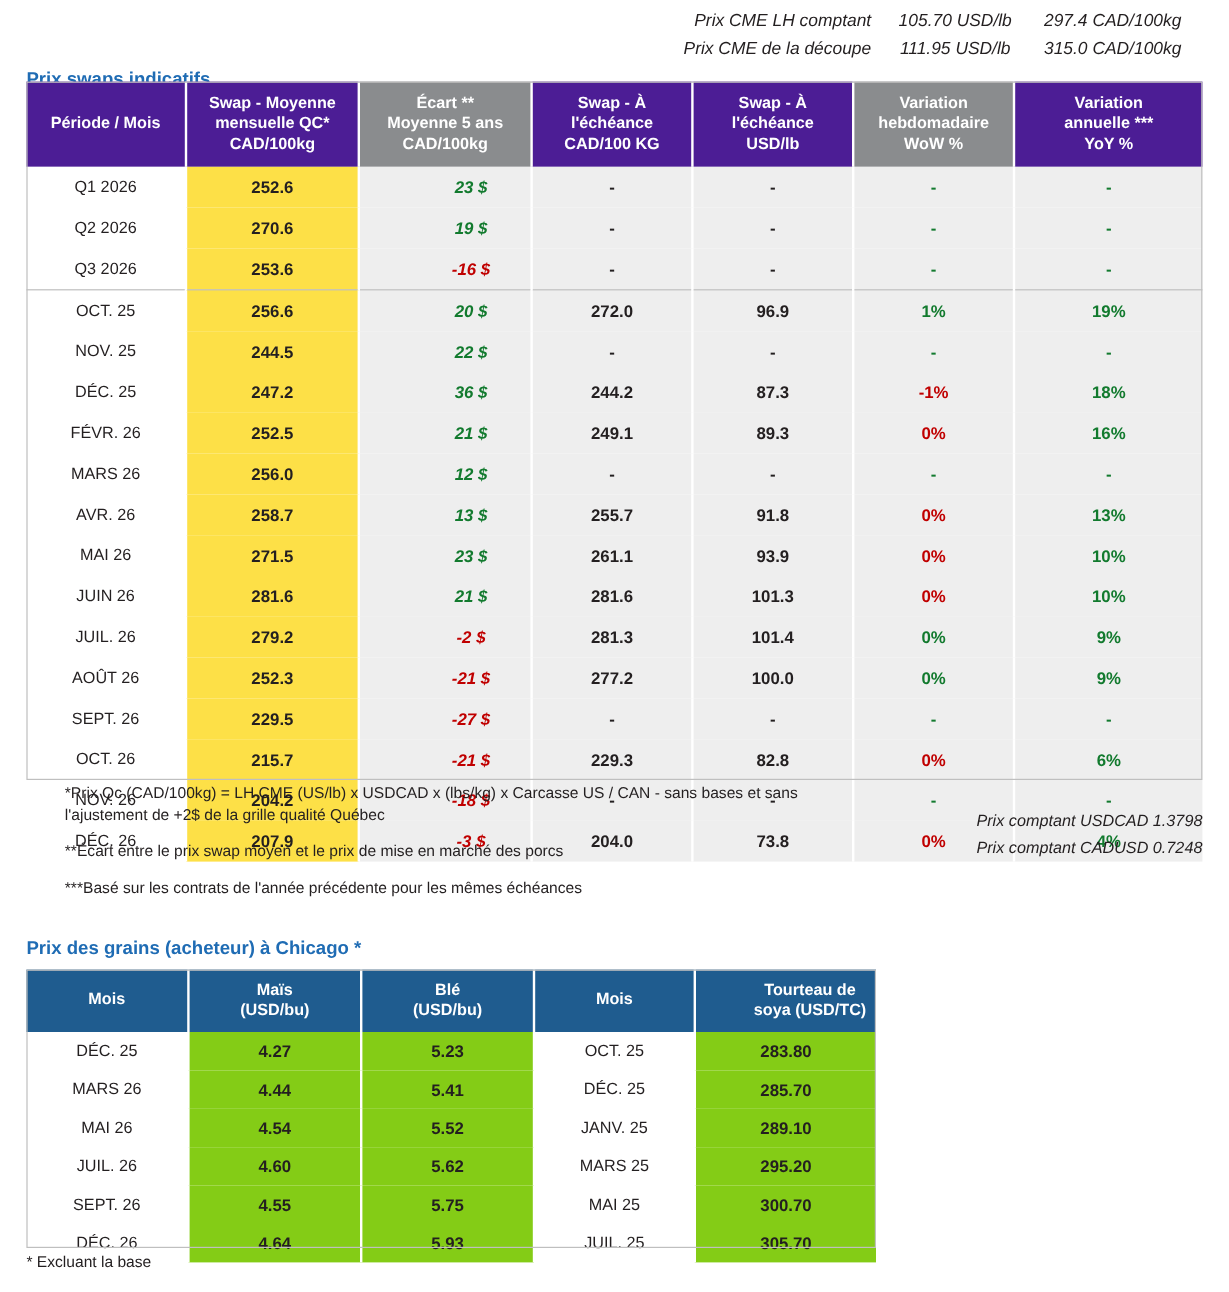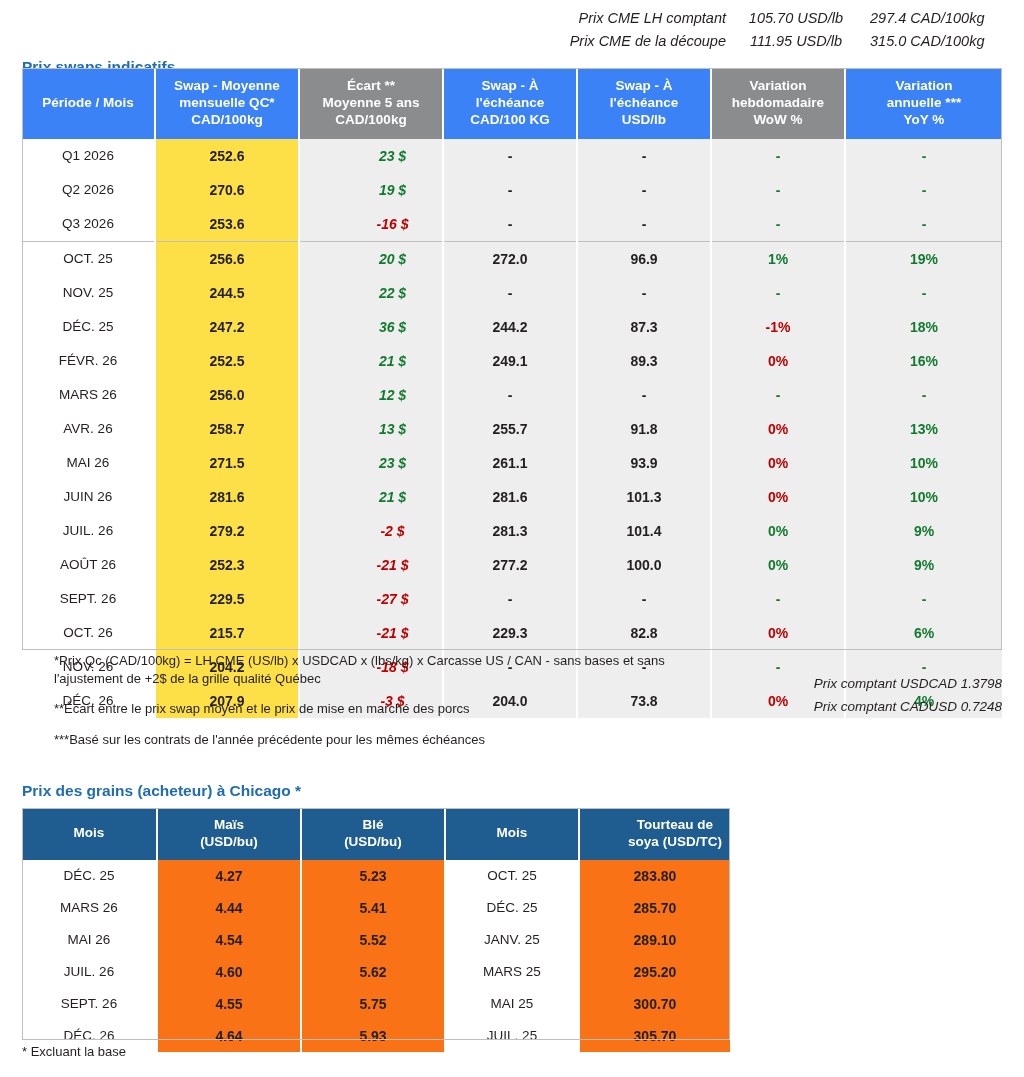--- a/index.html
+++ b/index.html
@@ -59,21 +59,21 @@
     border-collapse: collapse;
     table-layout: fixed;
   }
   #swaps-table {
     position: absolute;
     top: 68px;
     left: 22px;
     width: 980px;
   }
   #swaps-table th {
-    background: #3b82f6;
+    background: #4c1d95;
     color: #ffffff;
     font-size: 13.5px;
     font-weight: bold;
     line-height: 1.25;
     padding: 10px 4px;
     vertical-align: middle;
     text-align: center;
     border-right: 2px solid #ffffff;
   }
   #swaps-table th.shade { background: #8a8c8e; }
@@ -149,21 +149,21 @@
     font-size: 14px;
     text-align: center;
     height: 26px;
     padding: 3px 4px;
     vertical-align: middle;
     border-right: 2px solid #ffffff;
     background: #ffffff;
   }
   #grains-table td:last-child { border-right: none; }
   #grains-table td.month { font-size: 13.5px; }
-  #grains-table td.num { font-weight: bold; background: #f97316; }
+  #grains-table td.num { font-weight: bold; background: #84cc16; }
   #grains-frame { top: 808px; left: 22px; width: 708px; height: 232px; }
 
   .grains-note {
     position: absolute;
     top: 1044px;
     left: 22px;
     font-size: 13px;
   }
 </style>
 </head>

